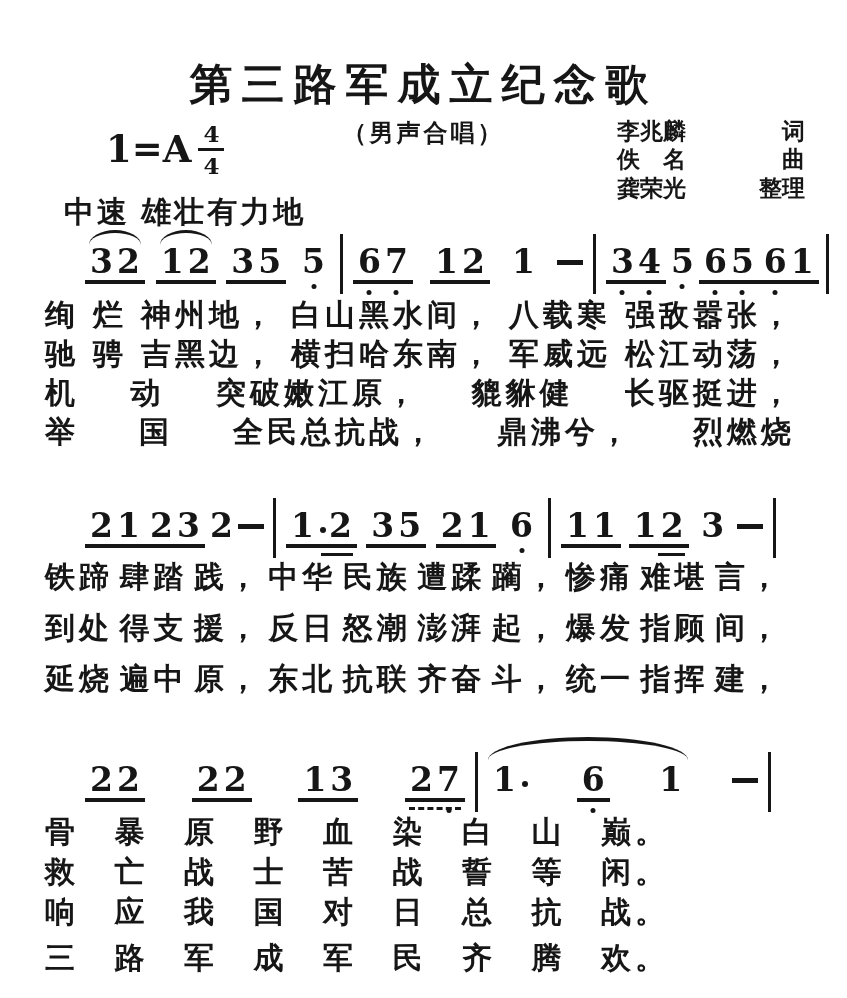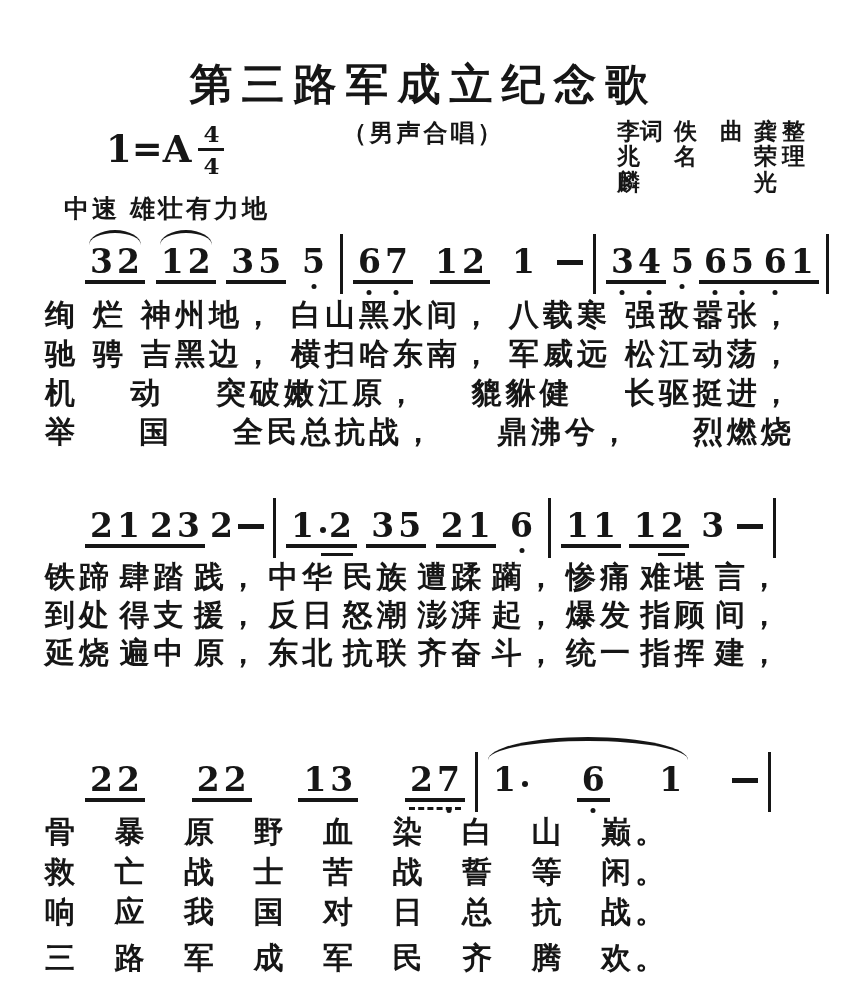--- a/index.html
+++ b/index.html
@@ -17,23 +17,23 @@
     font-size:24px;letter-spacing:3px;font-weight:600;
   }
   .keysig{
     position:absolute;top:122px;left:60px;display:flex;align-items:center;gap:7px;margin-left:46px;
   }
   .key-label{font-size:37px;font-weight:bold;font-family:"DejaVu Serif",serif;line-height:1;}
   .frac{display:flex;flex-direction:column;align-items:center;font-weight:bold;
         font-size:23px;line-height:1;font-family:"DejaVu Serif",serif;}
   .frac-num{border-bottom:3px solid #161616;padding:0 5px 3px;}
   .frac-den{padding-top:3px;}
-  .tempo{position:absolute;top:192px;left:64px;font-size:25px;font-weight:bold;letter-spacing:3px;}
+  .tempo{position:absolute;top:192px;left:64px;font-size:30px;font-weight:bold;letter-spacing:3px;}
   .credits{position:absolute;top:119px;left:617px;width:188px;display:flex;
-           gap:11px;font-size:23px;font-weight:600;}
+           flex-direction:column;gap:3px;font-size:23px;font-weight:600;}
   .credit-row{display:flex;justify-content:space-between;line-height:1.1;}
   
   .score-line{position:absolute;left:75px;display:flex;align-items:flex-start;}
   .measure{display:flex;justify-content:space-between;align-items:flex-start;
            padding:0 10px;box-sizing:border-box;position:relative;}
   .barline{width:3px;height:60px;background:#161616;margin-top:-10px;flex:none;}
   .note-group{position:relative;display:inline-flex;flex:none;}
   .ng-inner{display:flex;padding:0 3px;}
   .beamed > .ng-inner{border-bottom:4px solid #161616;}
   .note{font-family:"DejaVu Serif",serif;font-size:33px;font-weight:bold;
@@ -51,21 +51,21 @@
   .beam2{position:absolute;height:3px;background:#161616;bottom:-8px;}
   .beam2.last{right:4px;width:45%;}
   .beam2.all{left:4px;right:4px;background:none;border-bottom:3px dashed #161616;height:0;}
   .dash{width:26px;height:5px;background:#161616;margin-top:16px;flex:none;}
   
   .lyrics-section{position:absolute;display:flex;flex-direction:column;}
   .lyric-row{display:flex;justify-content:space-between;font-size:30px;
              font-weight:600;line-height:31px;font-family:"DejaVu Serif",serif;}
   .seg{letter-spacing:4px;white-space:nowrap;}
   #sec0{top:299px;left:45px;width:750px;gap:8px;}
-  #sec1{top:561px;left:45px;width:738px;gap:7px;}
+  #sec1{top:561px;left:45px;width:738px;gap:20px;}
   #sec2{top:816px;left:45px;width:624px;gap:9px;}
   #sec2 .lyric-row:last-child{margin-top:6px;}
   #line0{top:244px;}
   #line1{top:508px;}
   #line2{top:762px;}
 </style>
 </head>
 <body>
 
 <div class="title">第三路军成立纪念歌</div>

